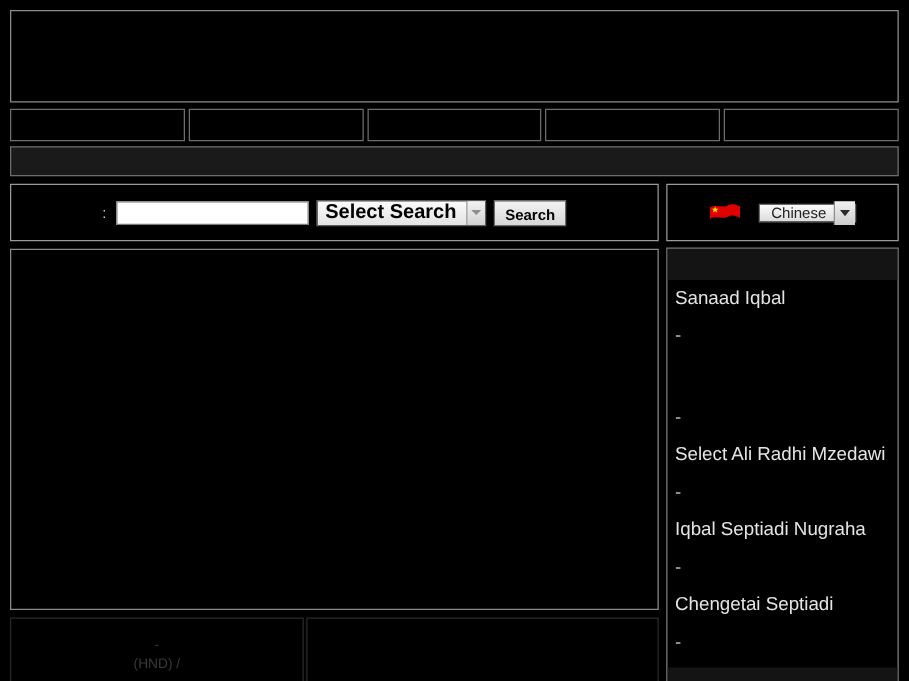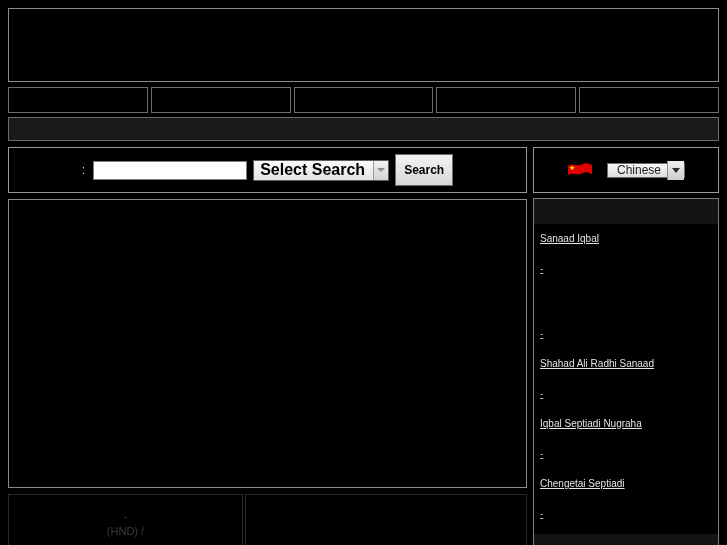--- a/index.html
+++ b/index.html
@@ -132,21 +132,21 @@
     justify-content: center;
   }
   .search-select .sel-arrow i {
     display: block;
     width: 0; height: 0;
     border-left: 4px solid transparent;
     border-right: 4px solid transparent;
     border-top: 4px solid #8d8d8d;
   }
   .search-button {
-    height: 32px;
+    height: 21px;
     background: linear-gradient(#f3f3f3, #d7d7d7);
     border: 1px solid #6b6b6b;
     color: #000000;
     font-size: 12px;
     font-weight: bold;
     font-family: "Liberation Sans", sans-serif;
     padding: 4px 8px;
     cursor: pointer;
   }
 
@@ -238,24 +238,23 @@
     background: #141414;
     flex: none;
   }
   .names-list {
     flex: 1 1 auto;
     padding: 8px 0 0 6px;
     overflow: hidden;
   }
   .name-item {
     color: #e4e4e4;
-    font-size: 10px;
+    font-size: 15px;
     line-height: 13px;
     white-space: nowrap;
-    text-decoration: underline;
   }
   .name-item.spacer-sm { margin-bottom: 17px; }
   .name-item.spacer-lg { margin-bottom: 52px; }
   .name-item.dash { color: #b8b8b8; }
   .names-footer {
     height: 12px;
     background: #141414;
     flex: none;
   }
 </style>
@@ -318,21 +317,21 @@
             </span>
         </div>
       </div>
 
       <div class="names-panel">
         <div class="names-header"></div>
         <div class="names-list">
           <div class="name-item spacer-sm">Sanaad Iqbal</div>
           <div class="name-item dash spacer-lg">-</div>
           <div class="name-item dash spacer-sm">-</div>
-          <div class="name-item spacer-sm">Shahad Ali Radhi Sanaad</div>
+          <div class="name-item spacer-sm">Select Ali Radhi Mzedawi</div>
           <div class="name-item dash spacer-sm">-</div>
           <div class="name-item spacer-sm">Iqbal Septiadi Nugraha</div>
           <div class="name-item dash spacer-sm">-</div>
           <div class="name-item spacer-sm">Chengetai Septiadi</div>
           <div class="name-item dash">-</div>
         </div>
         <div class="names-footer"></div>
       </div>
 
     </div>

